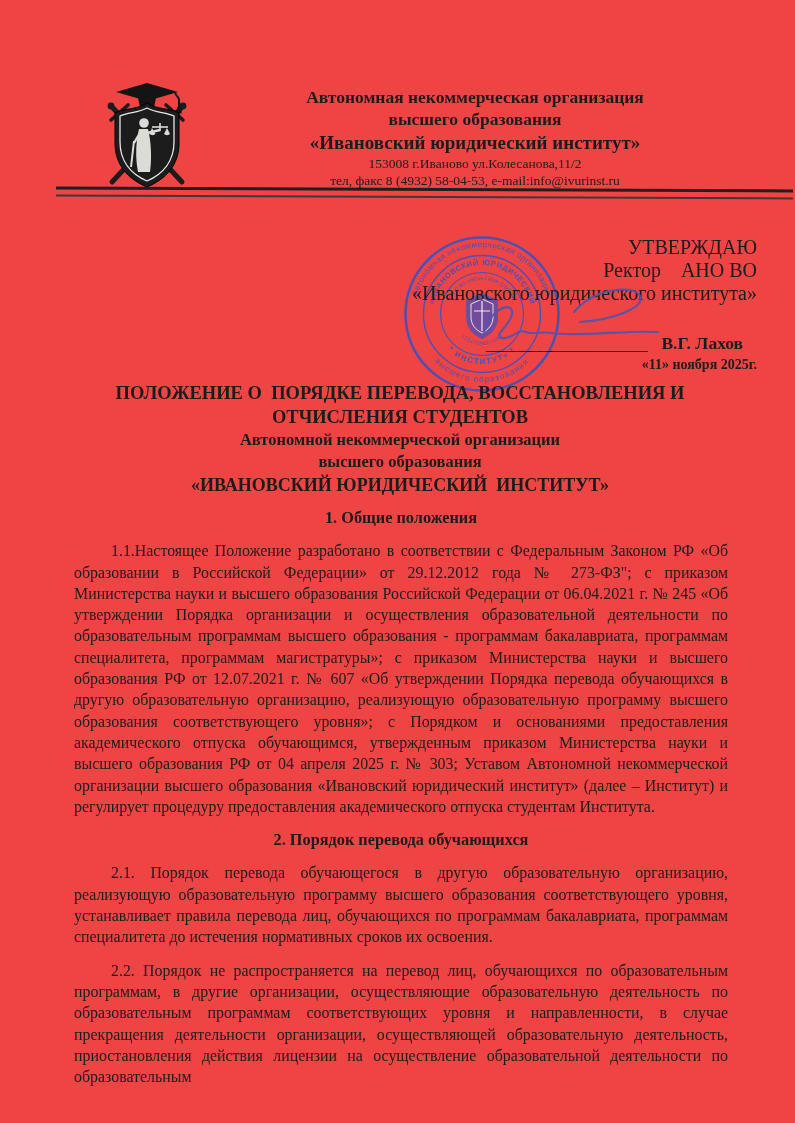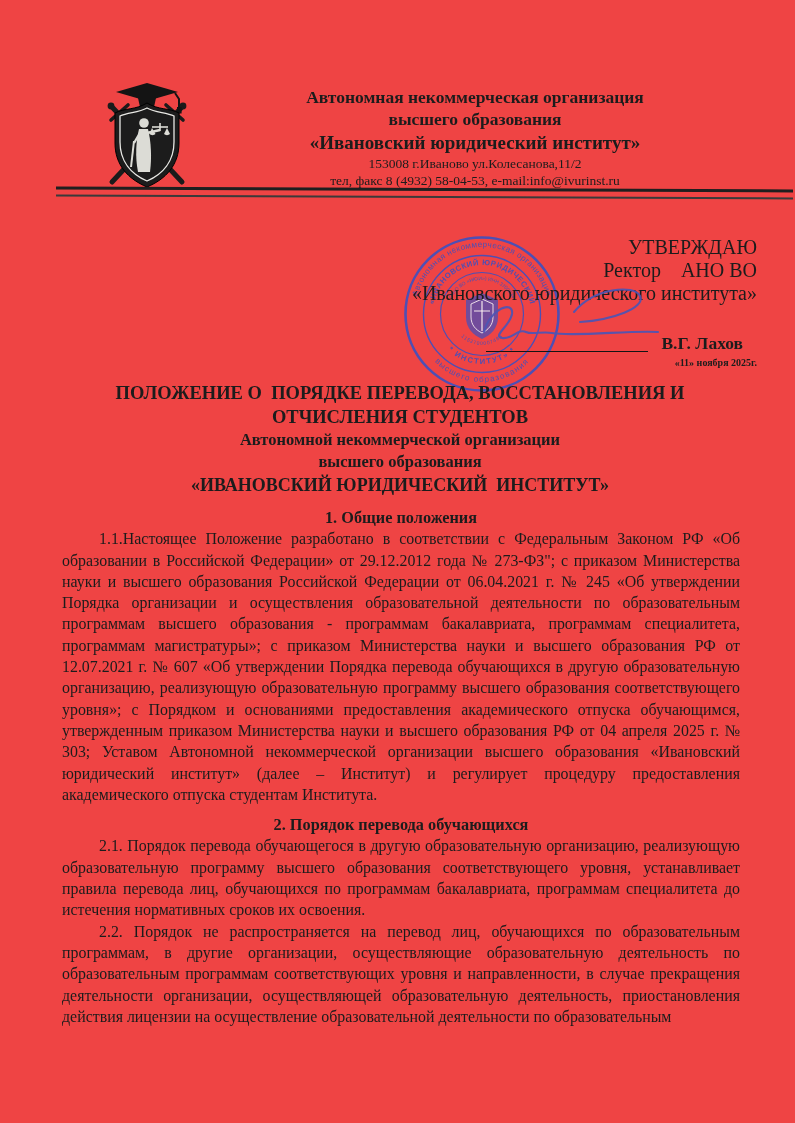--- a/index.html
+++ b/index.html
@@ -22,33 +22,33 @@
 
   
   .approval{right:38px; top:236px; width:430px; text-align:right;
             font-weight:normal; font-size:20px; line-height:23px; z-index:3;}
   .pre{white-space:pre-wrap;}
   .stamp{left:401px; top:233px; width:162px; height:162px; z-index:2; opacity:.93;}
   .signature-svg{left:462px; top:286px; width:200px; height:66px; z-index:4;}
   .sig-line{left:486px; top:351px; width:162px; height:0;
             border-top:1.8px solid #141414; z-index:4;}
   .signer{right:52px; top:333px; font-weight:bold; font-size:17.5px; z-index:5;}
-  .sig-date{right:38px; top:357px; font-weight:bold; font-size:10px; z-index:5;}
+  .sig-date{right:38px; top:357px; font-weight:bold; font-size:14px; z-index:5;}
 
   
   .title{left:60px; top:382px; width:680px; text-align:center; font-weight:bold; z-index:3;}
   .t-big{font-size:18.5px; line-height:23.5px;}
   .t-mid{font-size:16.5px; line-height:21.5px;}
   .t-caps{font-size:18px; line-height:24px; margin-top:1px;}
 
   
   .body-text{left:62px; top:507px; width:678px; font-size:15.9px;
              line-height:21.3px; text-align:justify;}
   .sec-heading{text-align:center; font-weight:bold; font-size:16.3px; margin:0;}
-  .body-text p{margin:0; text-indent:37px;}
+  .body-text p{margin:12px; text-indent:37px;}
   .sec-2{margin-top:9px;}
 
   
   .stamp text{fill:#4250bd; font-family:"Liberation Sans","DejaVu Sans",sans-serif;}
 </style>
 </head>
 <body>
 
 <div class="page">
 

